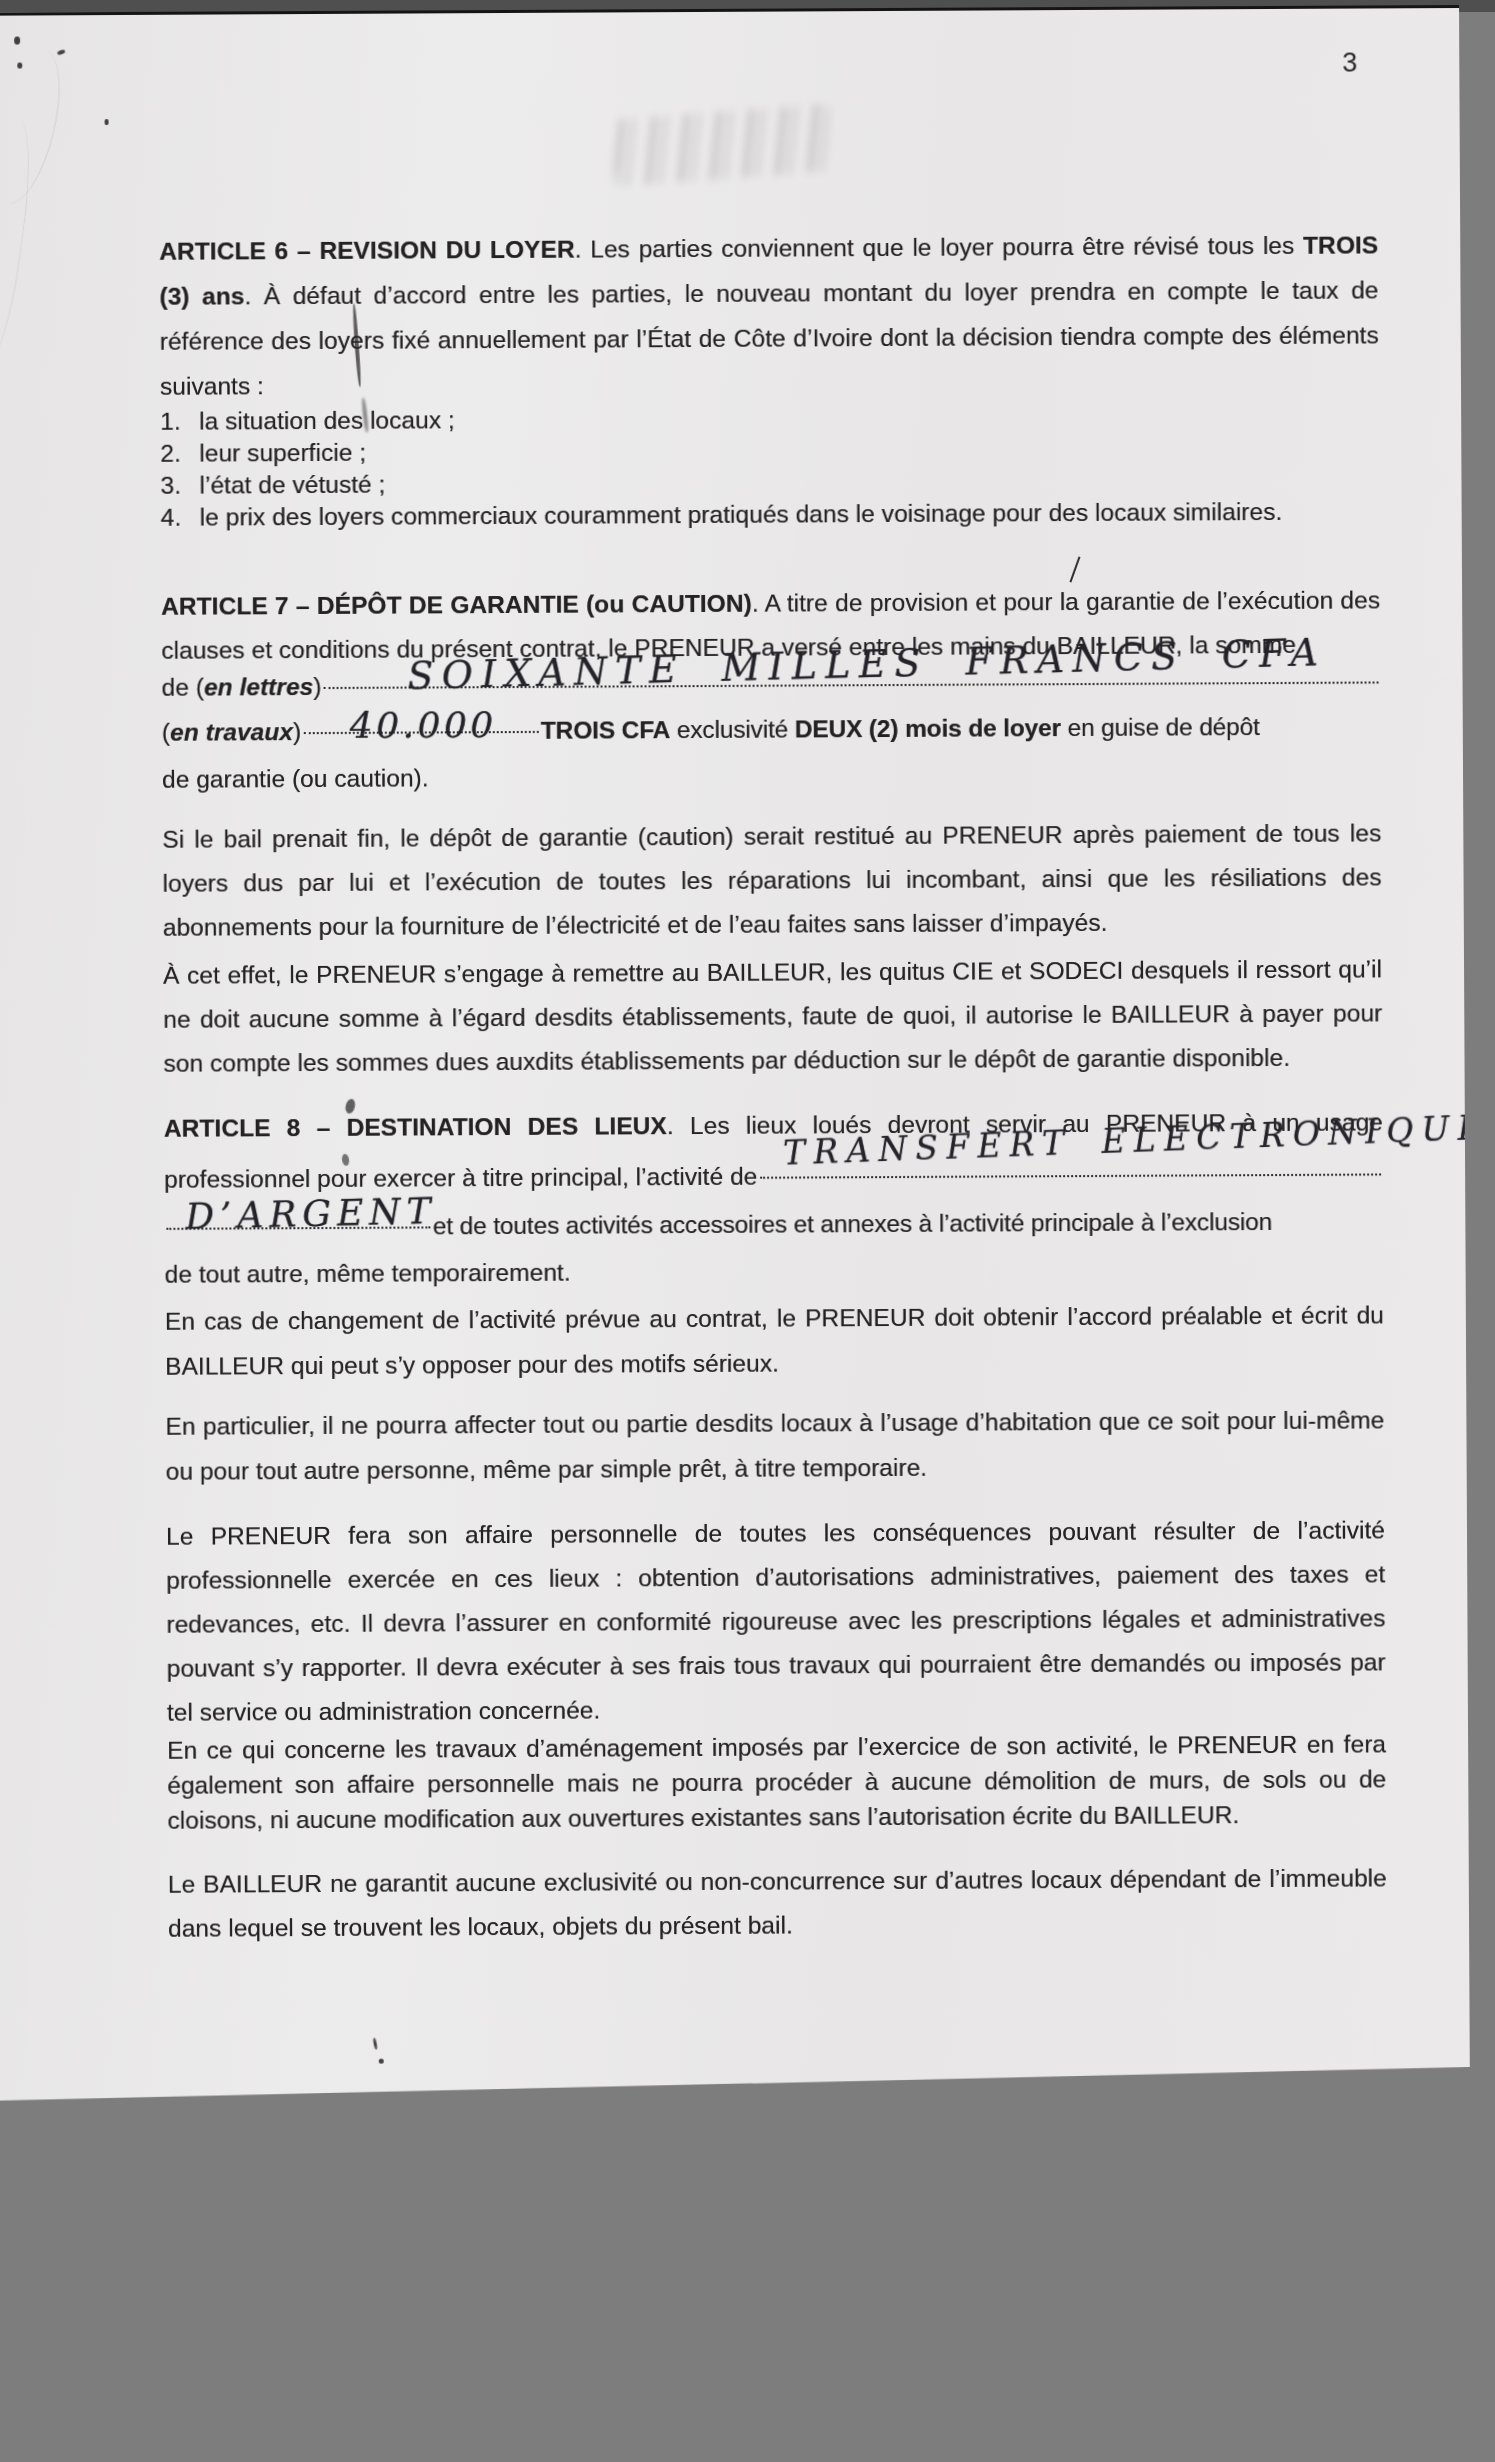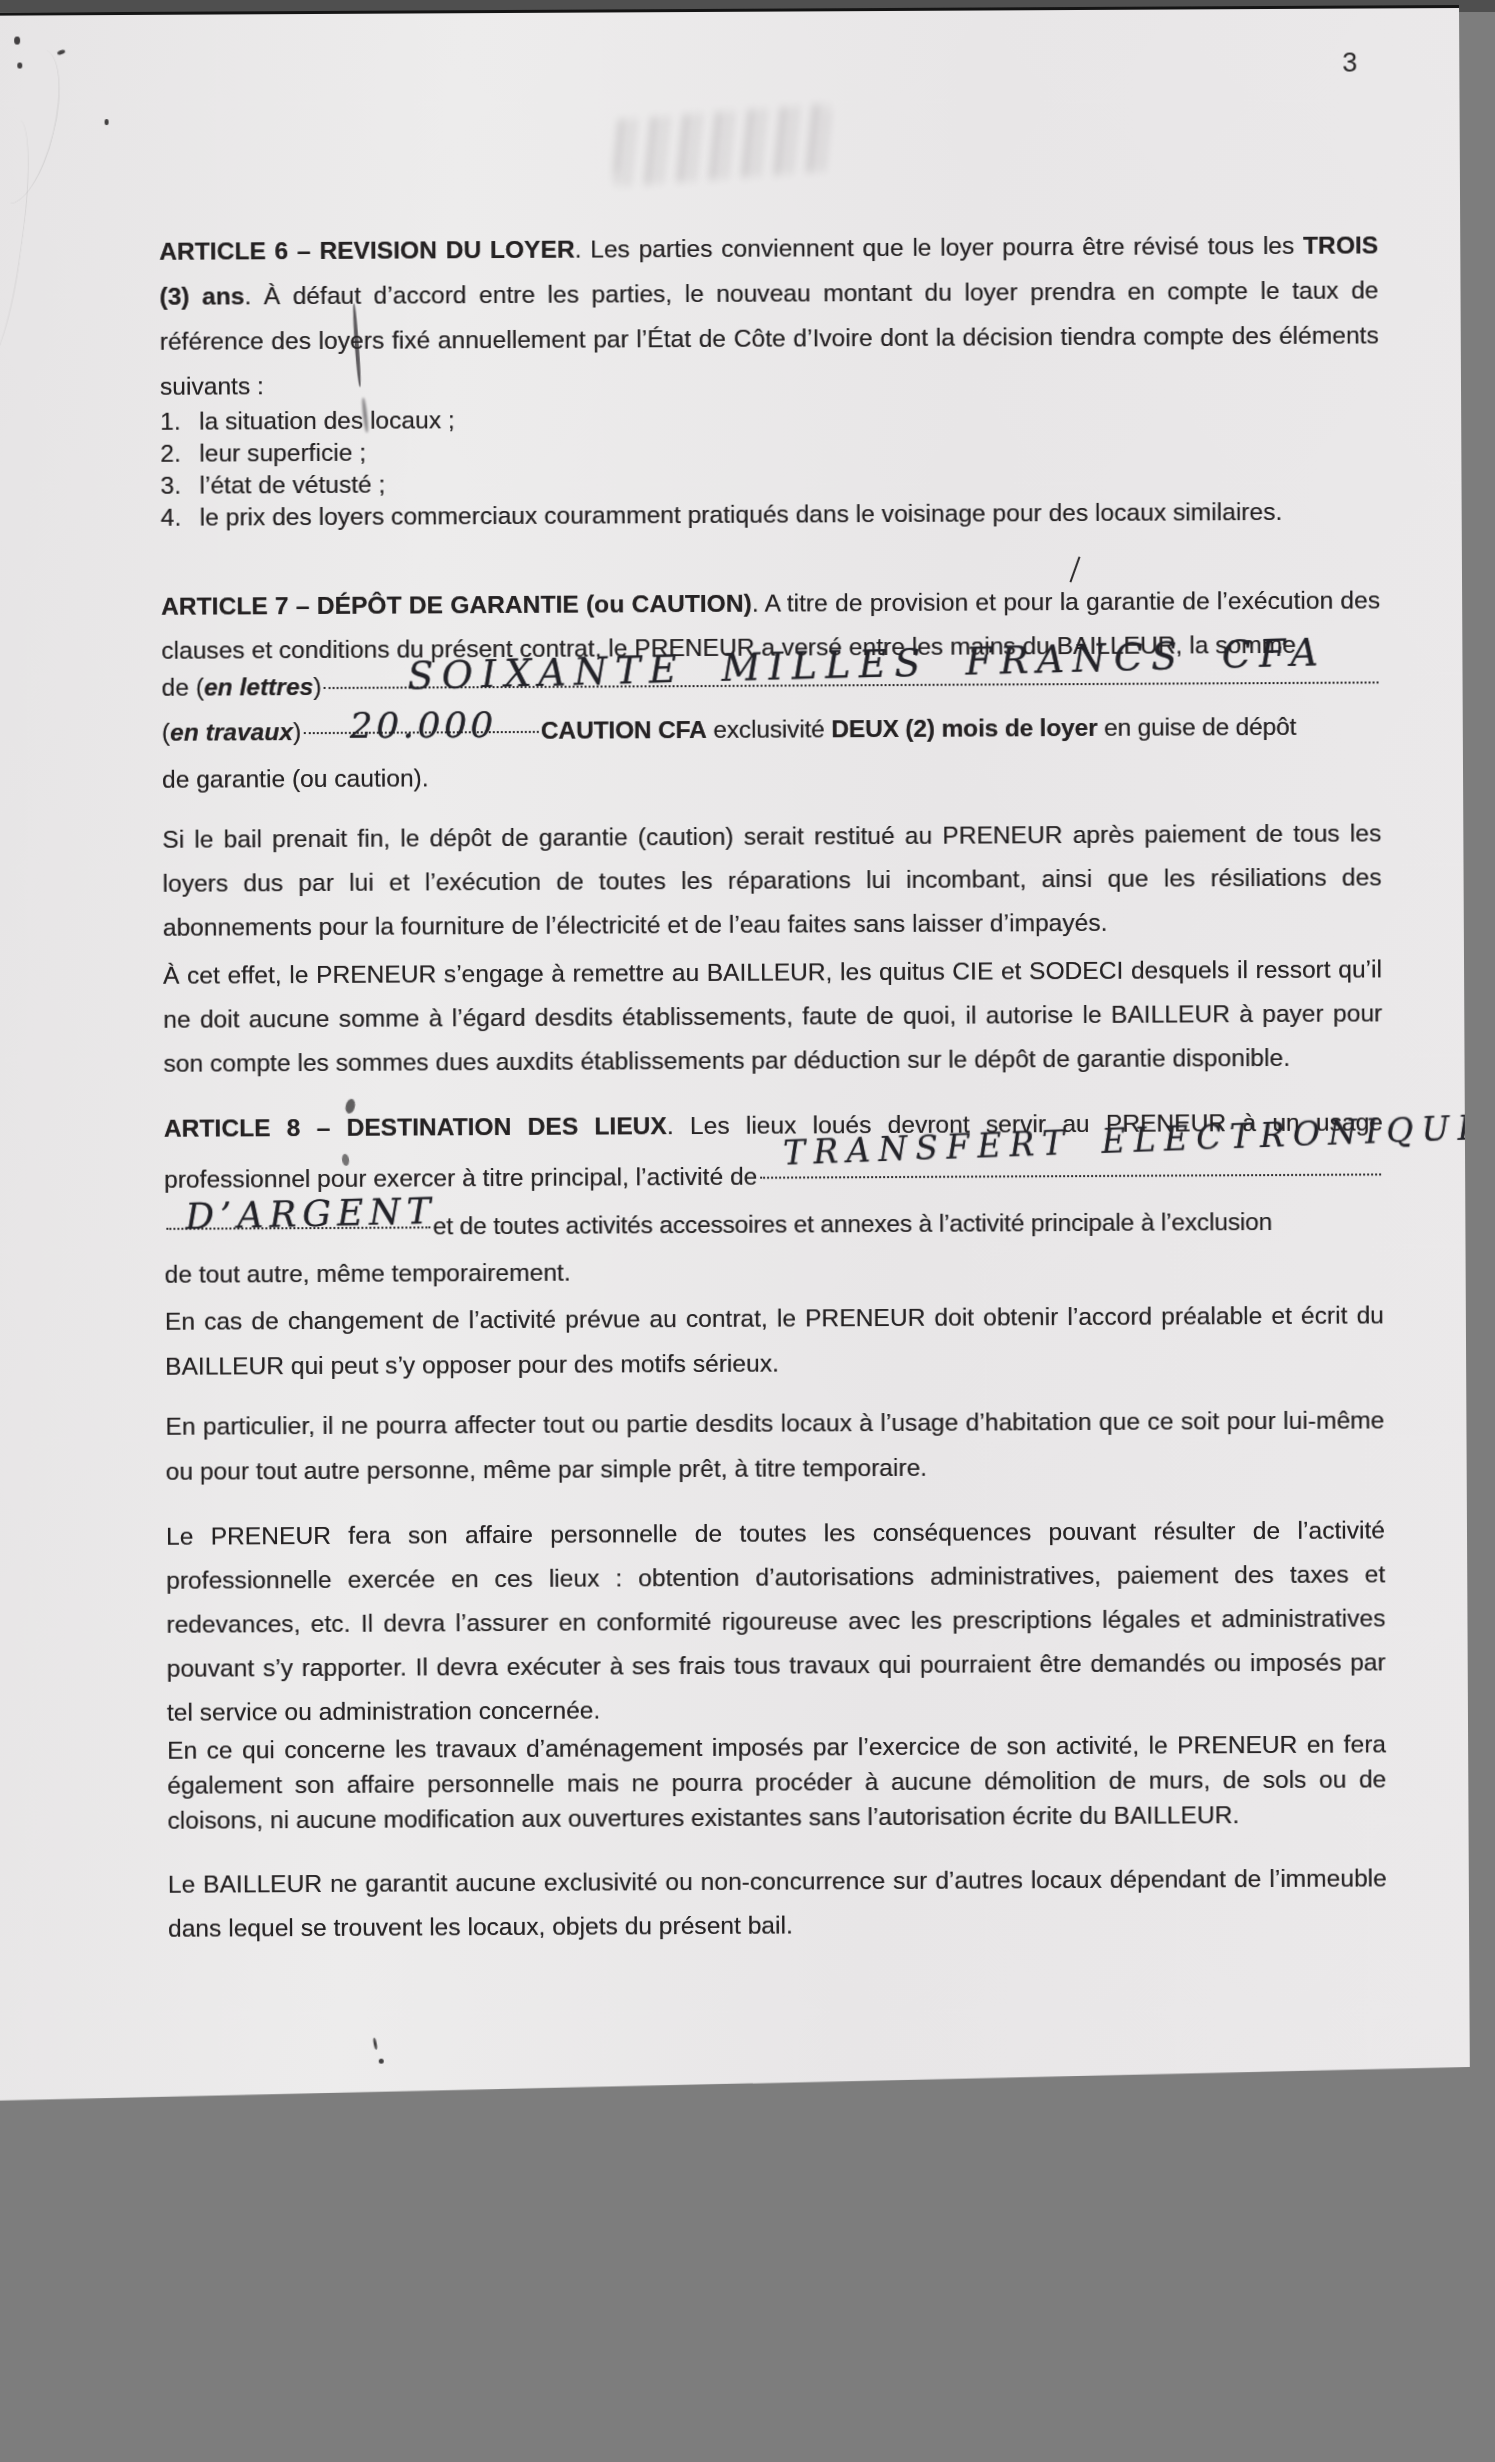--- a/index.html
+++ b/index.html
@@ -115,21 +115,21 @@
         <span class="bi">en lettres</span>
         <span>) </span>
       <span class="dots"></span>
     </div>
 
     <div class="block fline" style="top:699px;">
       <span>(</span>
         <span class="bi">en travaux</span>
         <span>) </span>
       <span class="dots fixed1"></span>
-      <span class="tight"><span class="b">CAUTION CFA</span><span> exclusivité </span><span class="b">DEUX (2) mois  de loyer</span><span> en guise de dépôt</span></span>
+      <span class="tight"><span class="b">TROIS CFA</span><span> exclusivité </span><span class="b">DEUX (2) mois  de loyer</span><span> en guise de dépôt</span></span>
     </div>
 
     <div class="block" style="top:746px;text-align:left;">
       <span>de garantie (ou caution).</span>
     </div>
 
     <div class="block lh75" style="top:806px;">
       <span>Si le bail prenait fin, le dépôt de garantie (caution) serait restitué au PRENEUR après paiement de tous les loyers dus par lui et l’exécution de toutes les réparations lui incombant, ainsi que les résiliations des abonnements pour la fourniture de l’électricité et de l’eau faites sans laisser d’impayés.</span>
     </div>
 
@@ -169,19 +169,19 @@
 
     <div class="block lh60" style="top:1721px;">
       <span>En ce qui concerne les travaux d’aménagement imposés par l’exercice de son activité, le PRENEUR en fera également son affaire personnelle mais ne pourra procéder à aucune démolition de murs, de sols ou de cloisons, ni aucune modification aux ouvertures existantes sans l’autorisation écrite du BAILLEUR.</span>
     </div>
 
     <div class="block lh75" style="top:1851px;">
       <span>Le BAILLEUR ne garantit aucune exclusivité ou non-concurrence sur d’autres locaux dépendant de l’immeuble dans lequel se trouvent les locaux, objets du présent bail.</span>
     </div>
 
     <div class="hand hand1">SOIXANTE MILLES FRANCS CFA</div>
-    <div class="hand hand2">20.000</div>
+    <div class="hand hand2">40.000</div>
     <div class="hand hand3">TRANSFERT ELECTRONIQUE</div>
     <div class="hand hand4">D’ARGENT</div>
 
   </div>
 </div>
 
 
 </body></html>

